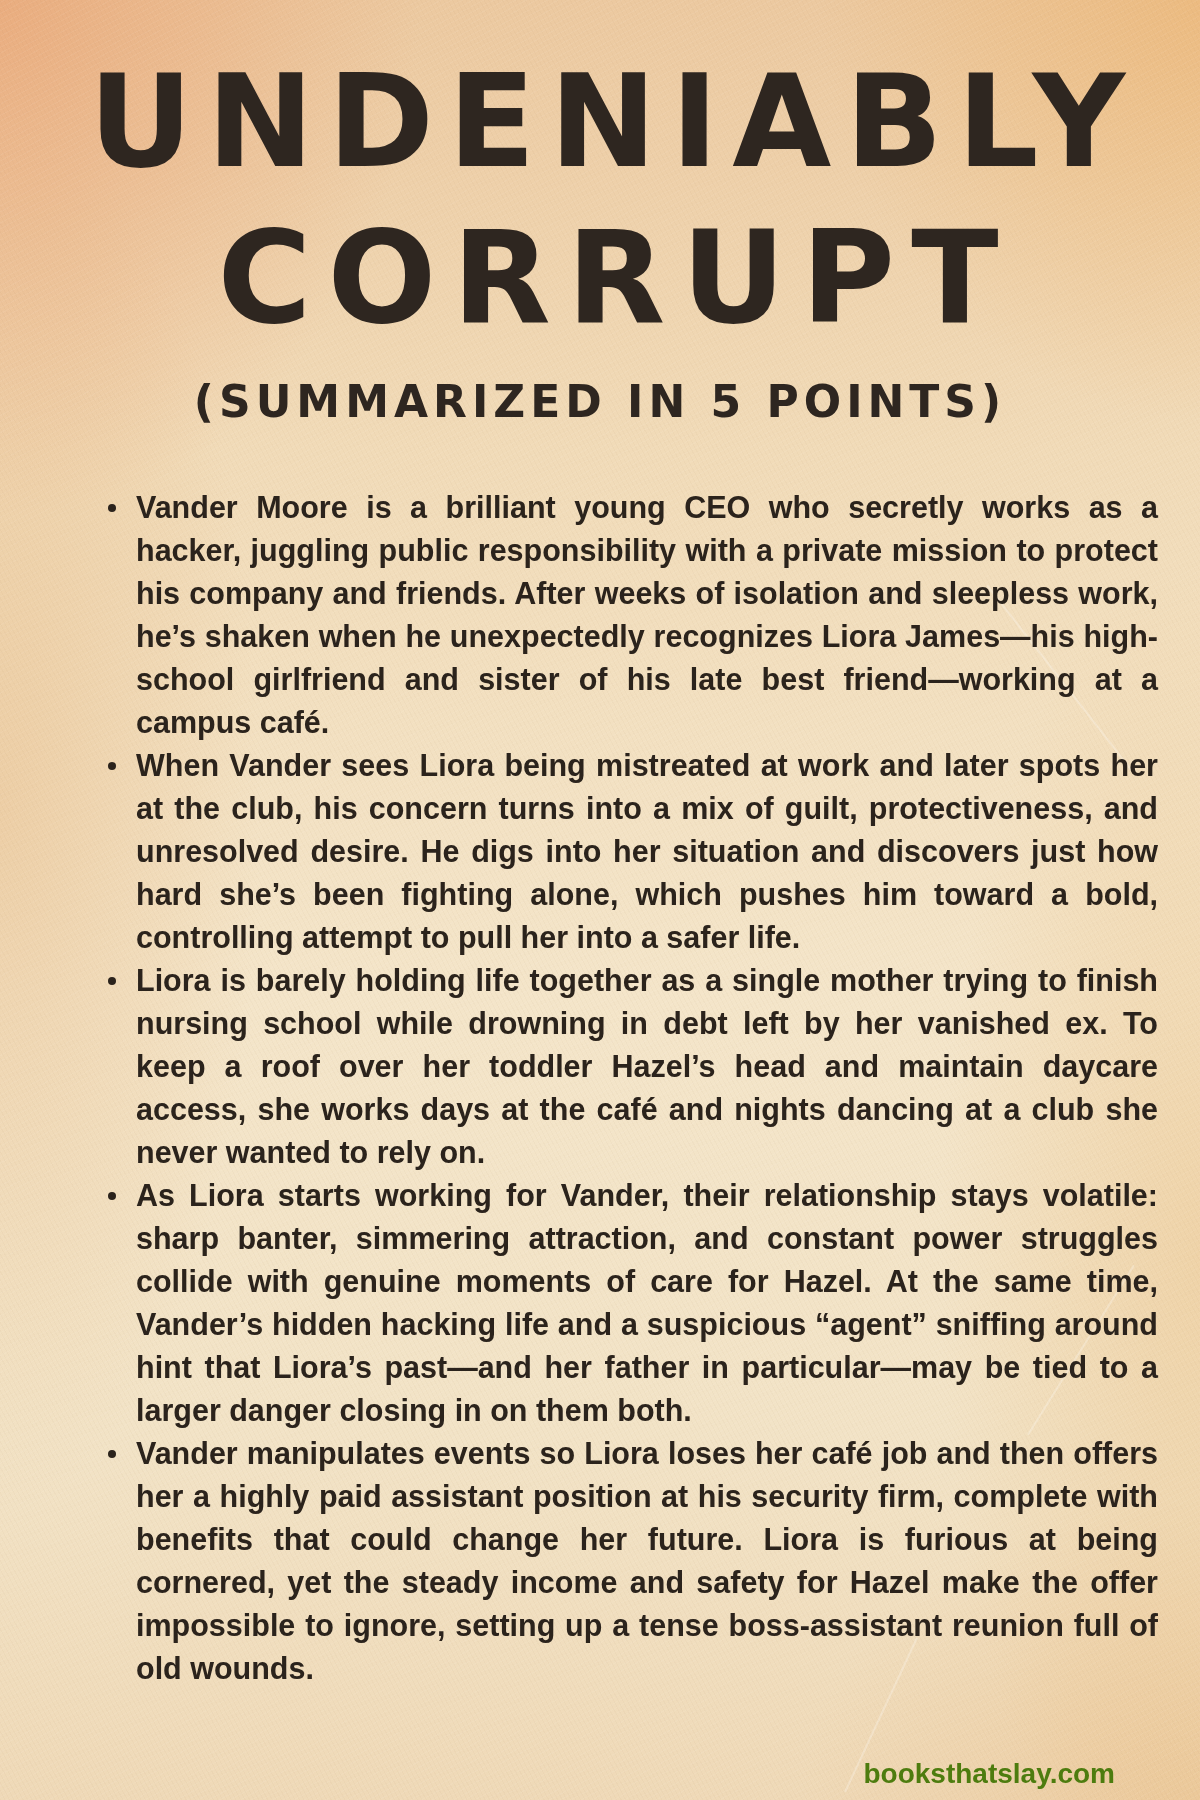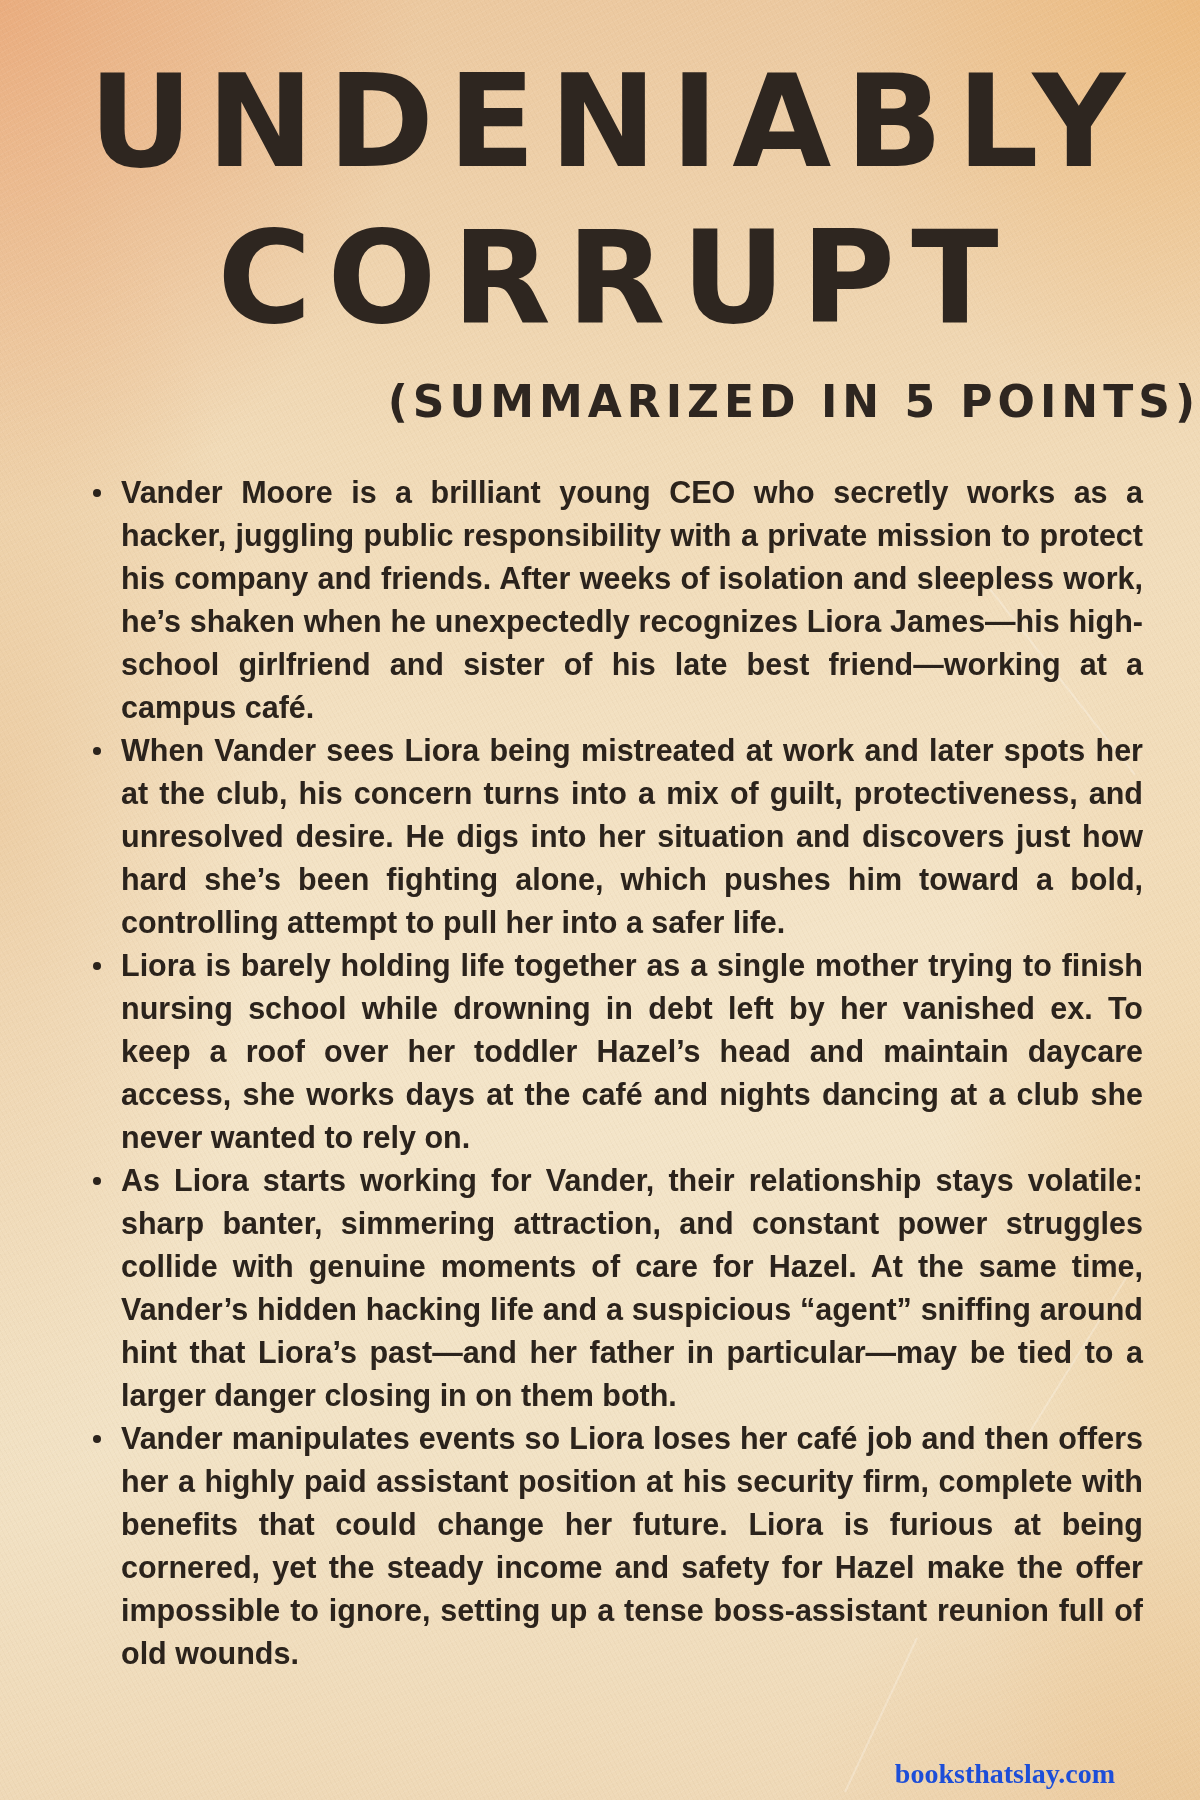--- a/index.html
+++ b/index.html
@@ -60,34 +60,34 @@
       top: 214px;
       font-size: 128px;
       letter-spacing: 16px;
       padding-left: 16px;
     }
     .subtitle {
       position: absolute;
       top: 380px;
       left: 0;
       width: 1200px;
-      text-align: right;
+      text-align: center;
       font-size: 44px;
       font-weight: bold;
       letter-spacing: 5px;
       color: #2e2620;
       margin: 0;
       line-height: 1;
     }
     .points {
       position: absolute;
       top: 470px;
       left: 90px;
       width: 1052px;
-      margin: 1px;
+      margin: 16px;
       padding: 0;
       list-style: none;
     }
     .point {
       position: relative;
       padding-left: 30px;
       font-family: "Liberation Sans", sans-serif;
       font-weight: bold;
       font-size: 30.5px;
       line-height: 43px;
@@ -100,24 +100,24 @@
       top: 18px;
       width: 8px;
       height: 8px;
       border-radius: 50%;
       background: #2b231c;
     }
     .footer {
       position: absolute;
       right: 85px;
       top: 1760px;
-      font-family: Liberation Serif, serif;
+      font-family: Liberation Sans, sans-serif;
       font-weight: bold;
       font-size: 28px;
-      color: #1d4ed8;
+      color: #4d7c0f;
       line-height: 1;
     }
   </style>
 </head>
 <body>
 
 <div class="texture"></div>
 <div class="crease" style="left:1060px; top:560px; height:240px; transform:rotate(-38deg);"></div>
 <div class="crease" style="left:1080px; top:1250px; height:200px; transform:rotate(32deg);"></div>
 <div class="crease" style="left:880px; top:1630px; height:170px; transform:rotate(25deg);"></div>

